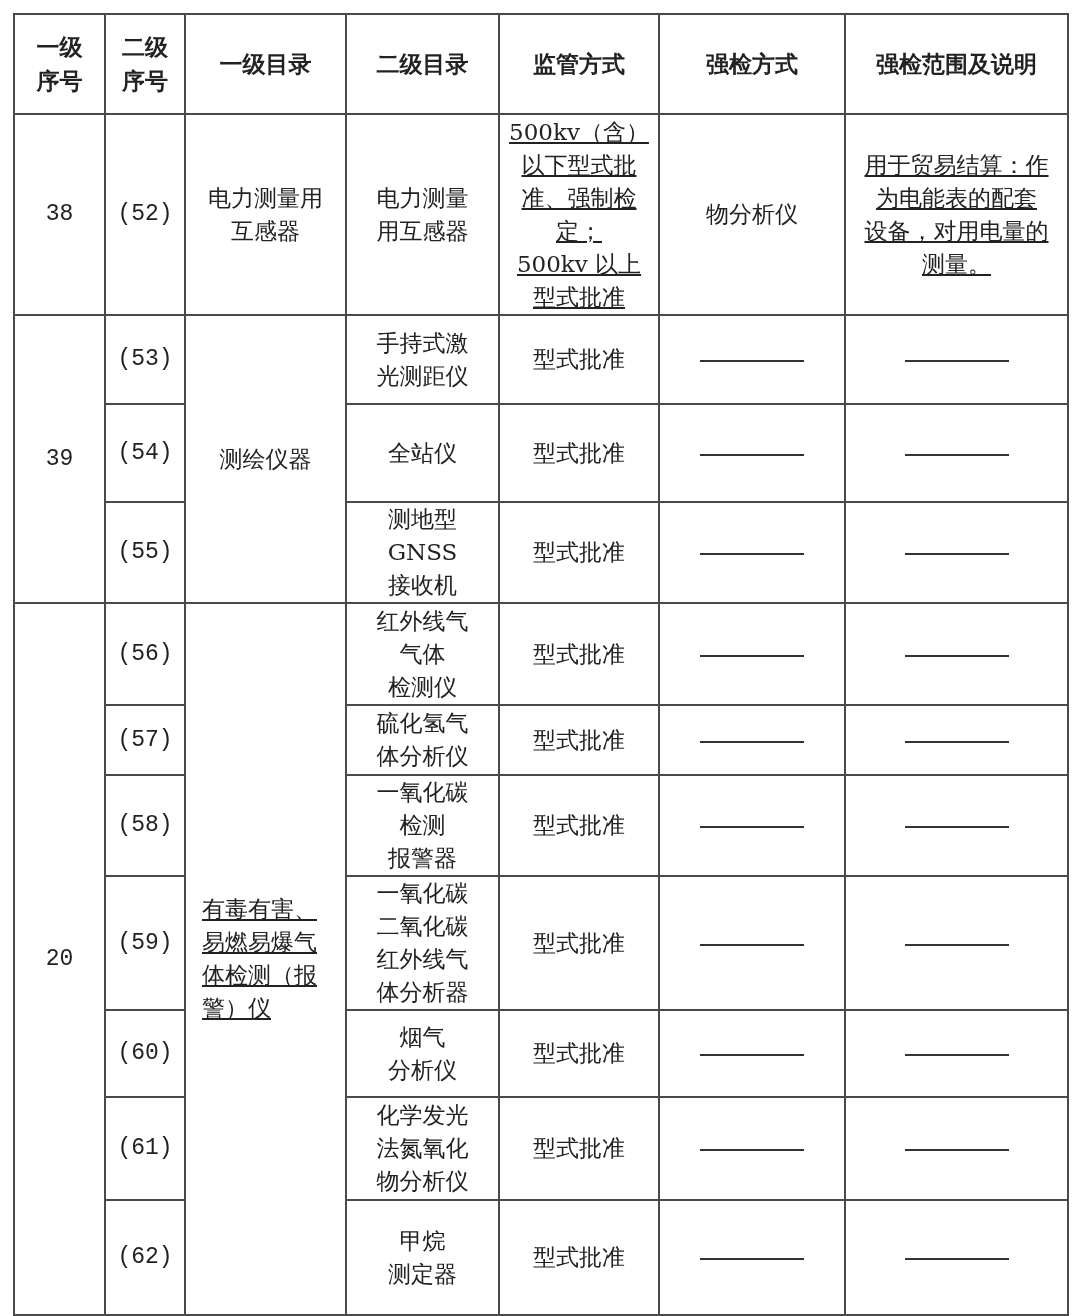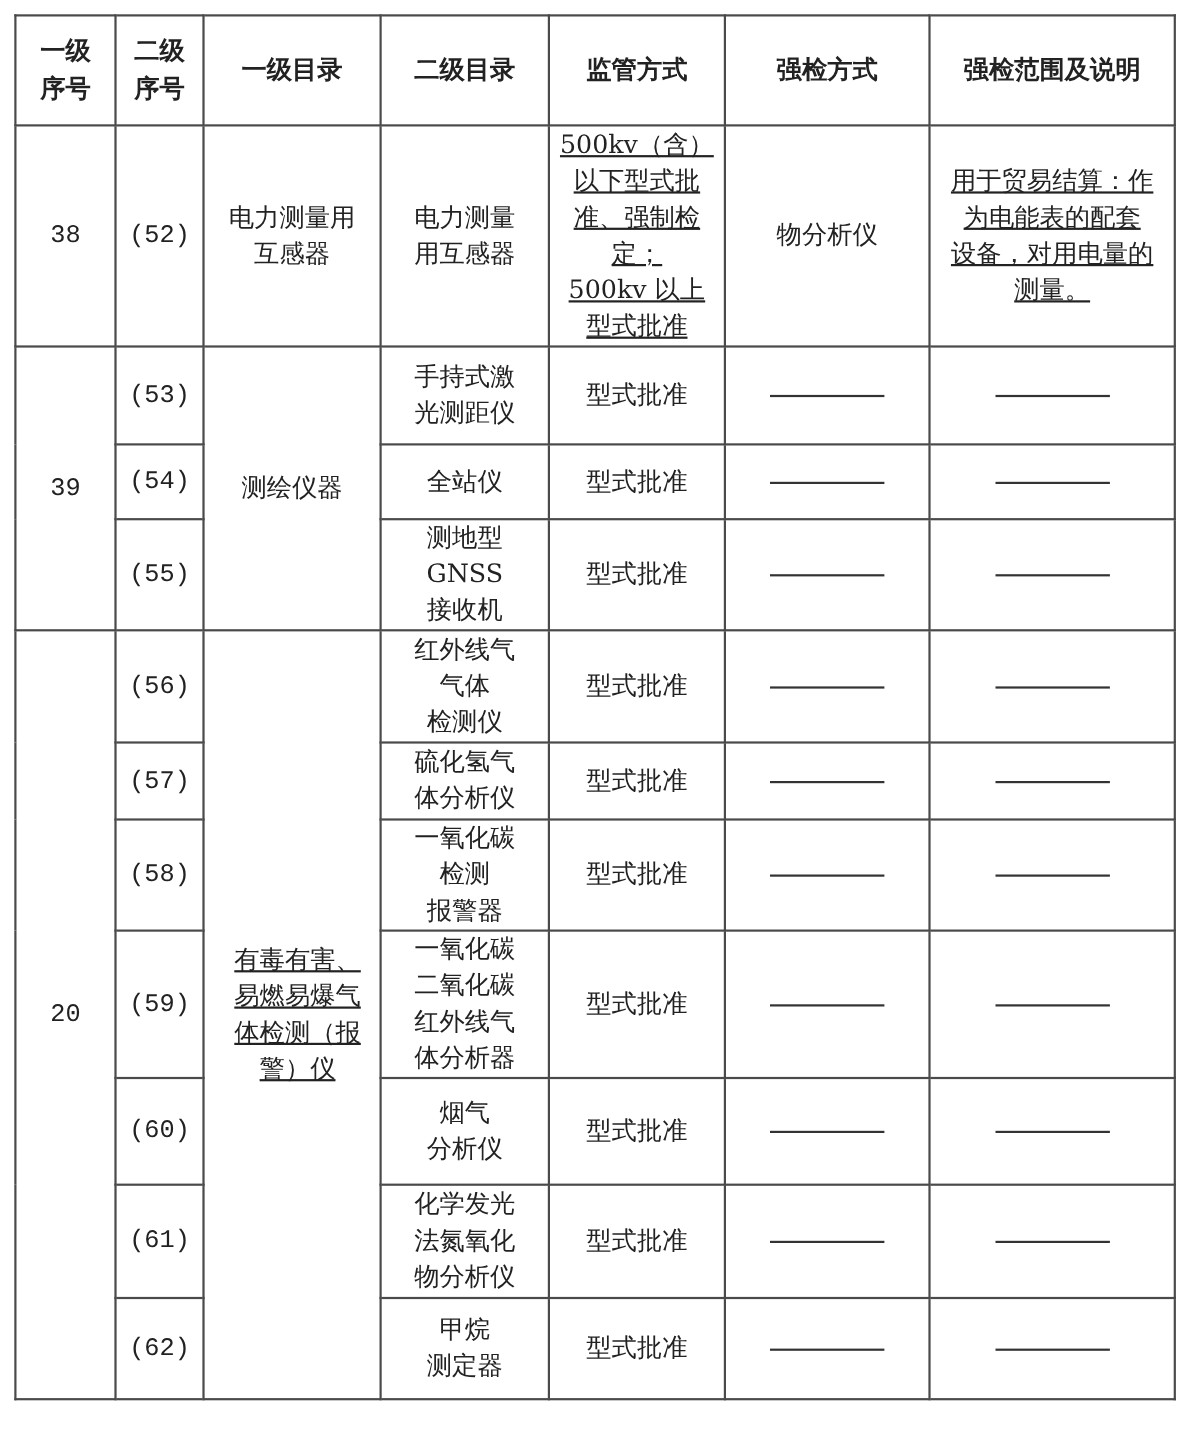--- a/index.html
+++ b/index.html
@@ -111,41 +111,41 @@
     <tr style="height:89px">
       <td class="num" rowspan="3">39</td>
       <td class="num">(53)</td>
       <td class="ml" rowspan="3">测绘仪器</td>
       <td class="ml">手持式激
 光测距仪</td>
       <td>型式批准</td>
       <td><span class="dash"></span></td>
       <td><span class="dash"></span></td>
     </tr>
-    <tr style="height:68px">
+    <tr style="height:98px">
       <td class="num">(54)</td>
       <td class="ml">全站仪</td>
       <td>型式批准</td>
       <td><span class="dash"></span></td>
       <td><span class="dash"></span></td>
     </tr>
     <tr style="height:99px">
       <td class="num">(55)</td>
       <td class="ml">测地型
 GNSS
 接收机</td>
       <td>型式批准</td>
       <td><span class="dash"></span></td>
       <td><span class="dash"></span></td>
     </tr>
 
     <tr style="height:102px">
       <td class="num" rowspan="7">20</td>
       <td class="num">(56)</td>
-      <td class="ml left" rowspan="7" style="text-align:center;padding-left:16px">有毒有害、
+      <td class="ml left" rowspan="7" style="text-align:left;padding-left:16px">有毒有害、
 易燃易爆气
 体检测（报
 警）仪</td>
       <td class="ml">红外线气
 气体
 检测仪</td>
       <td>型式批准</td>
       <td><span class="dash"></span></td>
       <td><span class="dash"></span></td>
     </tr>
@@ -169,38 +169,38 @@
     <tr style="height:133px">
       <td class="num">(59)</td>
       <td class="ml">一氧化碳
 二氧化碳
 红外线气
 体分析器</td>
       <td>型式批准</td>
       <td><span class="dash"></span></td>
       <td><span class="dash"></span></td>
     </tr>
-    <tr style="height:97px">
+    <tr style="height:87px">
       <td class="num">(60)</td>
       <td class="ml">烟气
 分析仪</td>
       <td>型式批准</td>
       <td><span class="dash"></span></td>
       <td><span class="dash"></span></td>
     </tr>
     <tr style="height:103px">
       <td class="num">(61)</td>
       <td class="ml">化学发光
 法氮氧化
 物分析仪</td>
       <td>型式批准</td>
       <td><span class="dash"></span></td>
       <td><span class="dash"></span></td>
     </tr>
-    <tr style="height:92px">
+    <tr style="height:115px">
       <td class="num">(62)</td>
       <td class="ml">甲烷
 测定器</td>
       <td>型式批准</td>
       <td><span class="dash"></span></td>
       <td><span class="dash"></span></td>
     </tr>
   </tbody>
 </table>
 

